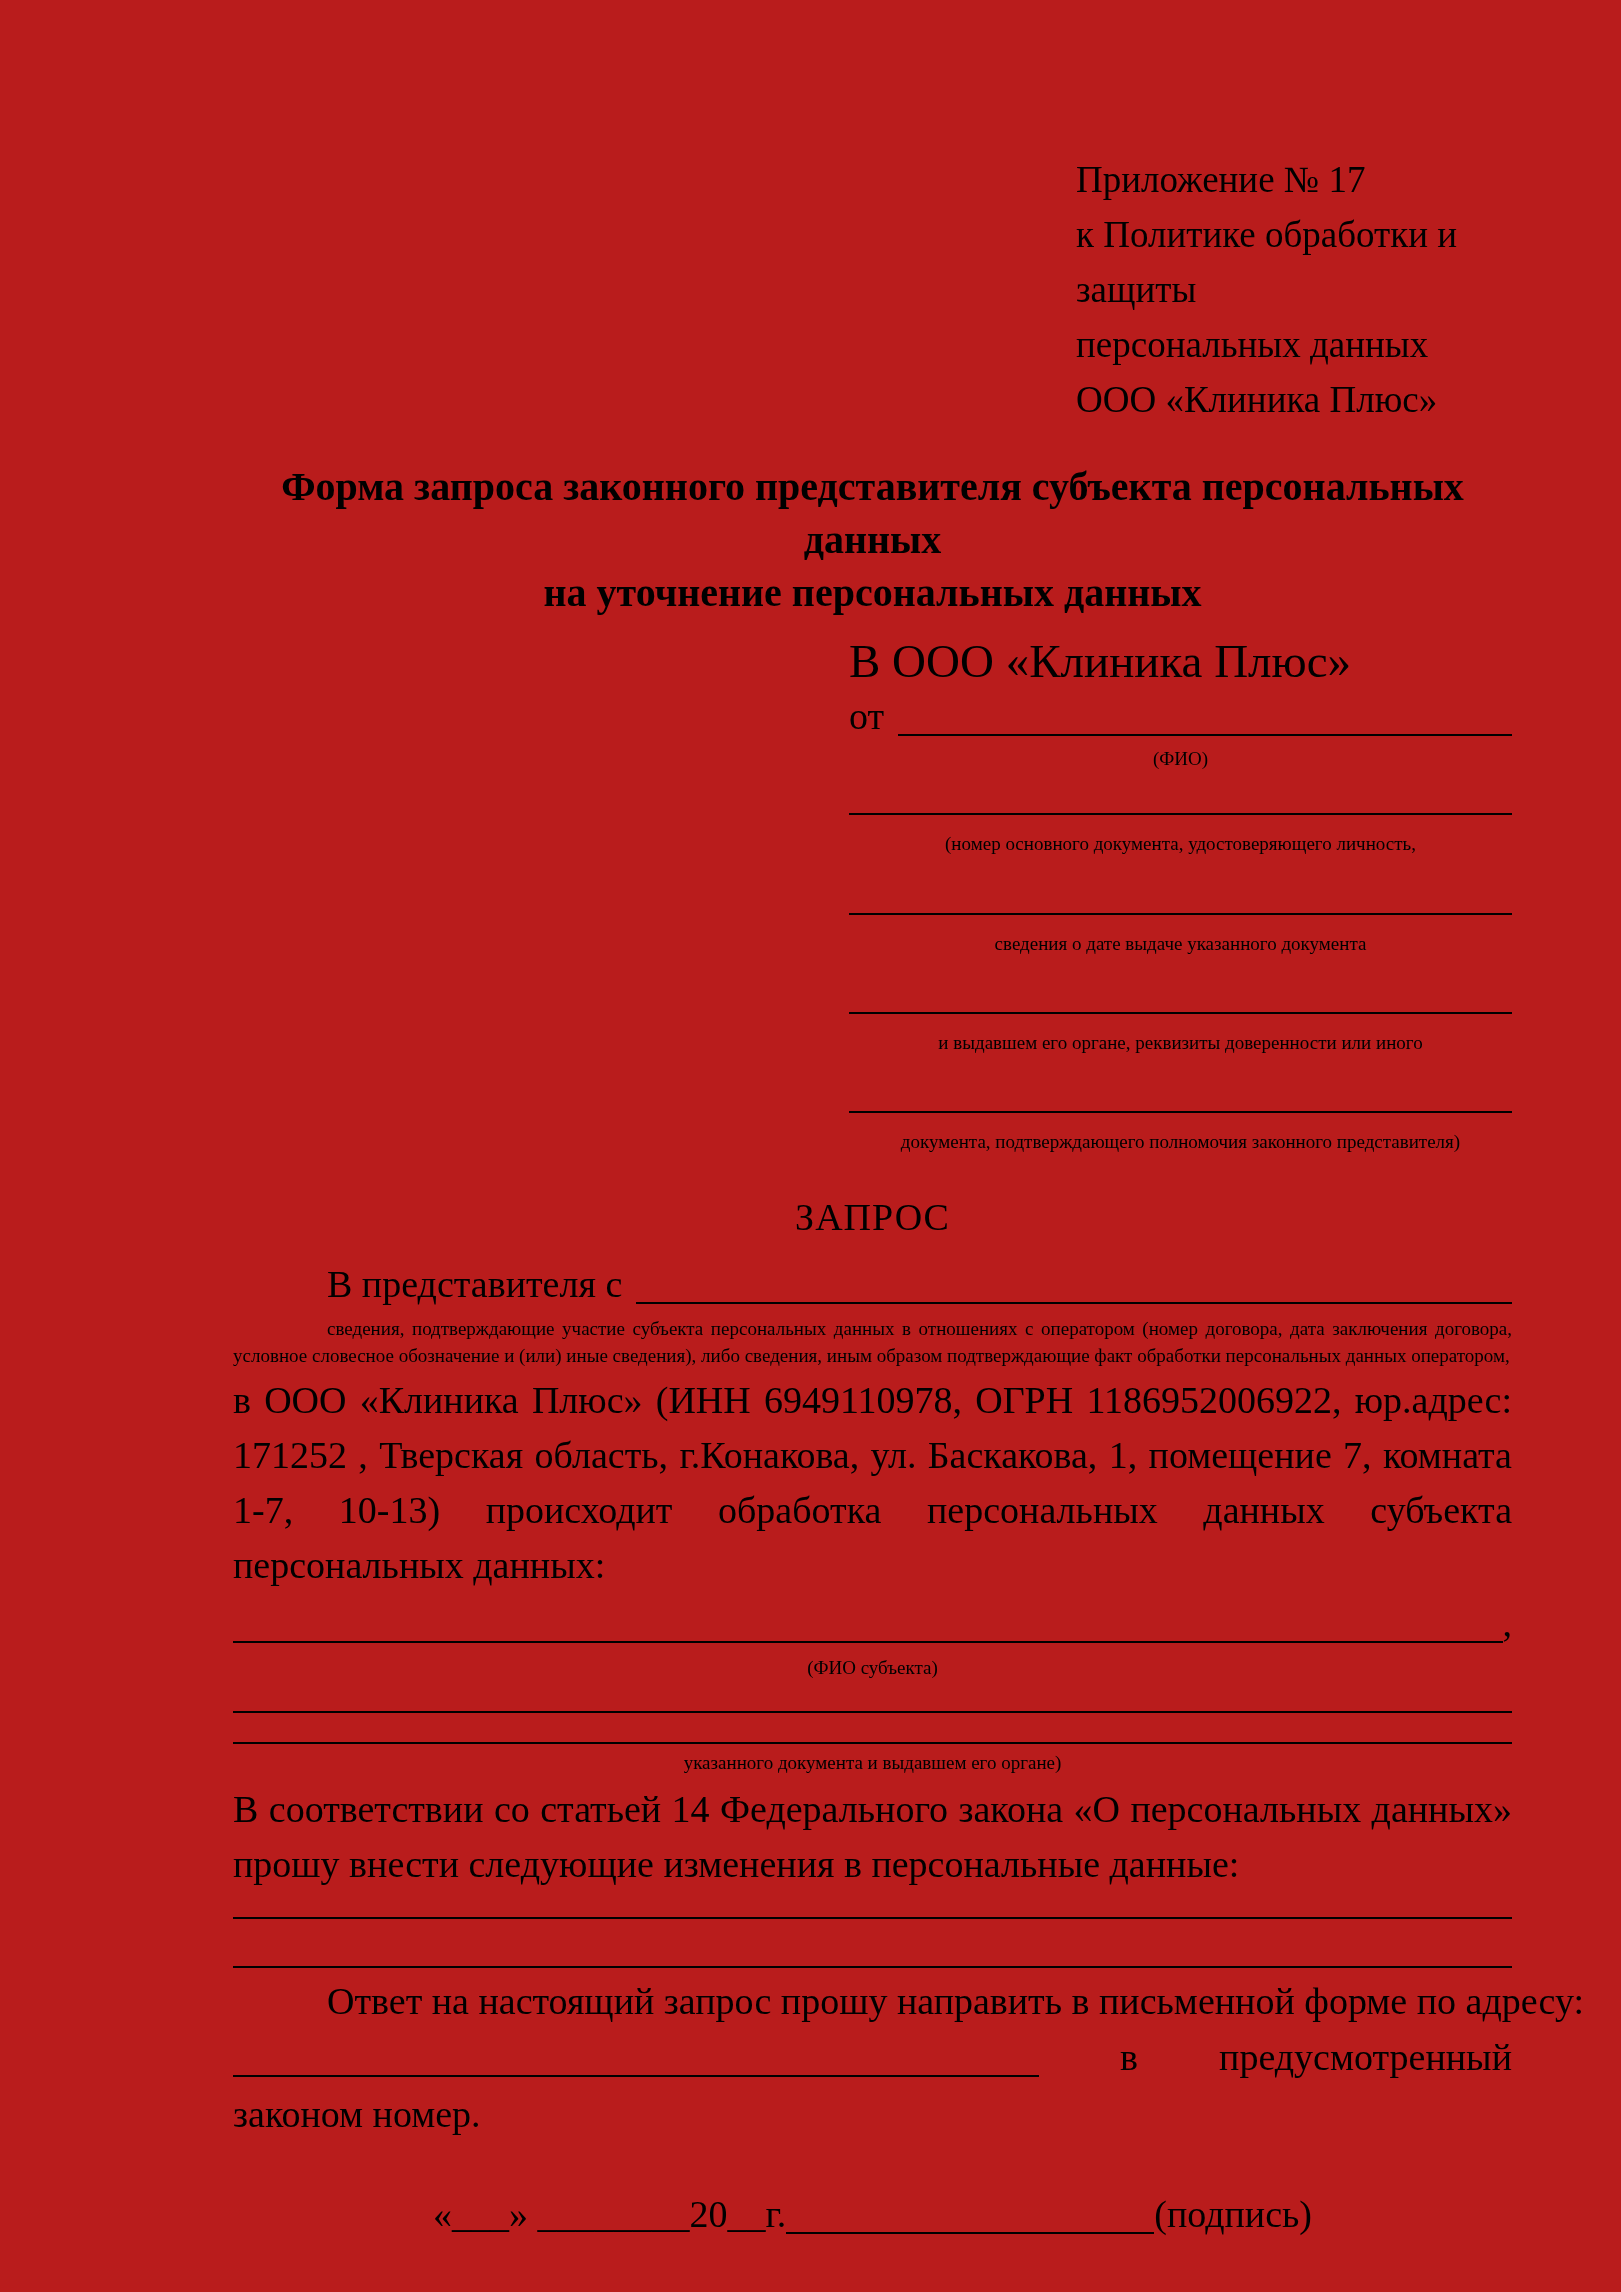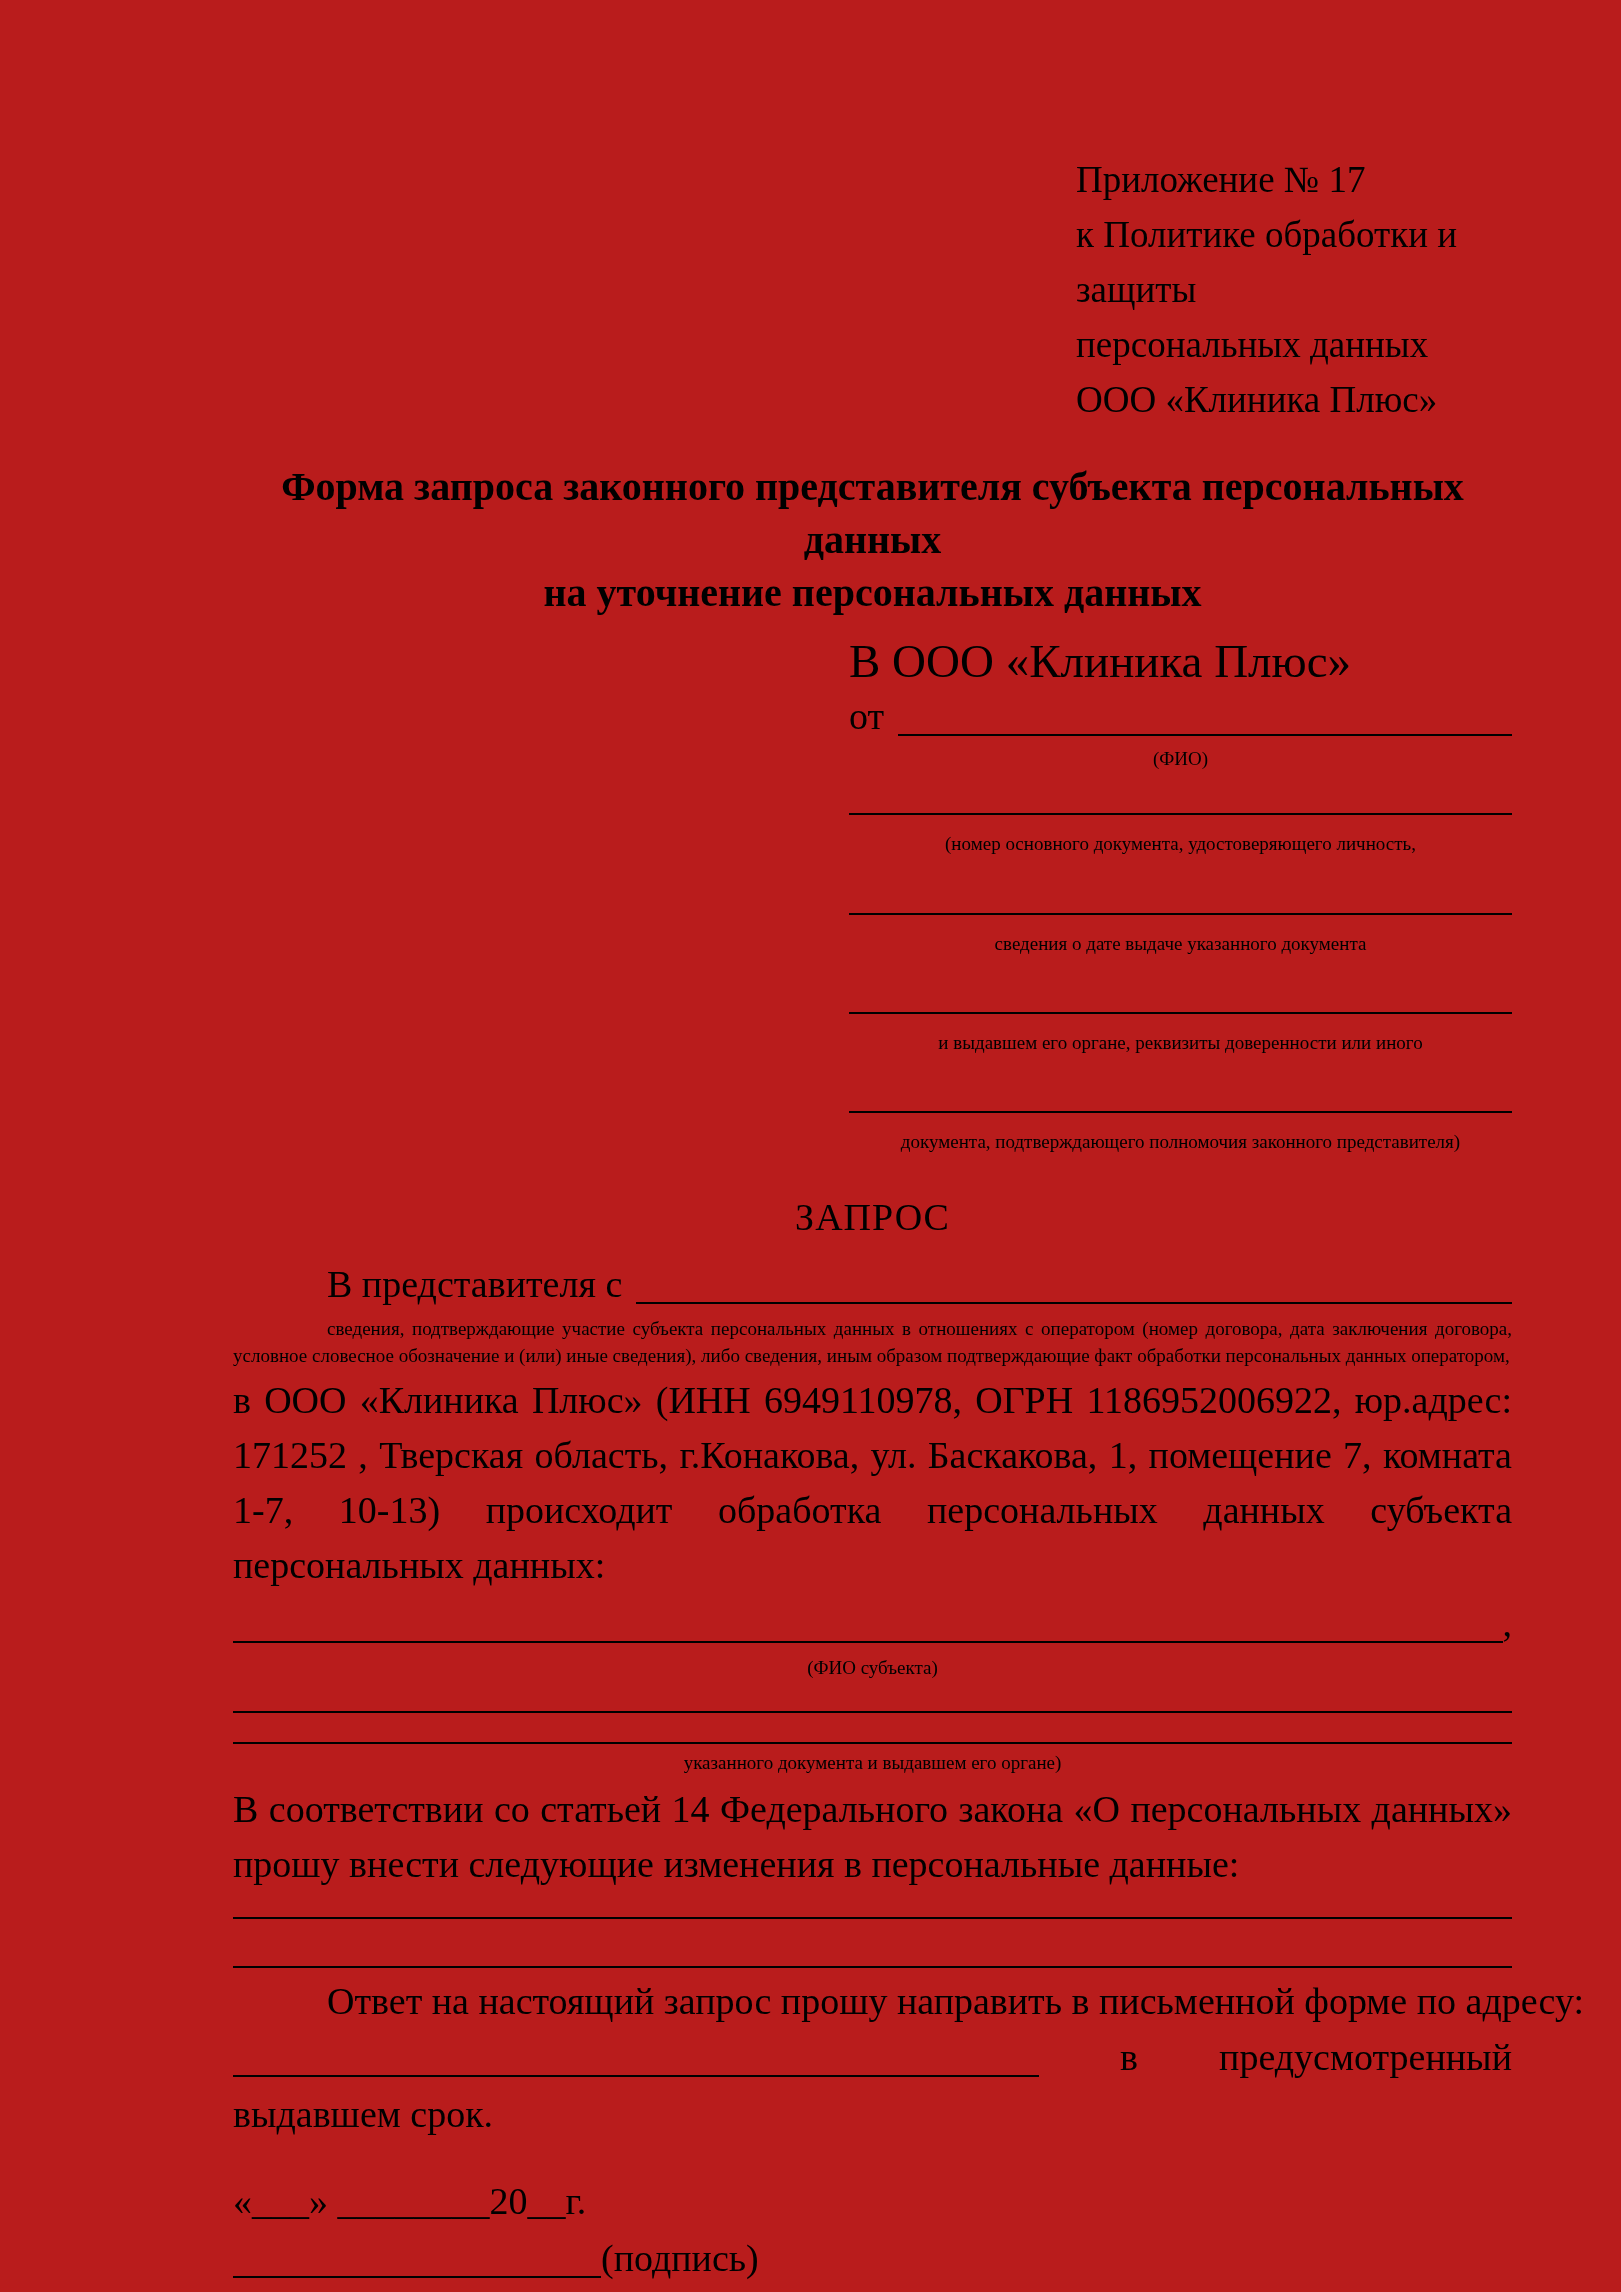--- a/index.html
+++ b/index.html
@@ -39,21 +39,21 @@
   .doc-group{margin-top:29px;}
   .doc-caption{margin-top:4.9px;}
   .law-para{margin-top:5.9px;}
   .blank1{margin-top:25.5px;}
   .blank2{margin-top:47px;}
   .answer1{margin-top:5.9px;text-align:justify;text-align-last:justify;text-indent:94px;white-space:nowrap;}
   .answer2{display:flex;justify-content:space-between;height:57px;}
   .answer2 .fill2{width:63%;border-bottom:2.9px solid #000;align-self:flex-end;margin-bottom:8.8px;}
   .answer2 span{line-height:57px;}
   .answer3{line-height:57px;}
-  .footer-row{margin-top:30px;display:flex;justify-content:flex-start;flex-direction:column;}
+  .footer-row{margin-top:43px;display:flex;justify-content:center;}
   .footer-row span{line-height:57px;}
   .sig{display:flex;}
   .sig-fill{width:368px;border-bottom:2.9px solid #000;align-self:flex-end;margin-bottom:8.8px;}
 </style>
 </head>
 <body>
 
 <div class="page">
 
   <div class="hdr">
@@ -123,21 +123,21 @@
 
   <div class="rule blank1"></div>
   <div class="rule blank2"></div>
 
   <div class="answer1">Ответ на настоящий запрос прошу направить в письменной форме по адресу:</div>
   <div class="answer2">
     <div class="fill2"></div>
     <span>в</span>
     <span>предусмотренный</span>
   </div>
-  <div class="answer3">выдавшем срок.</div>
+  <div class="answer3">законом номер.</div>
 
   <div class="footer-row">
     <span>«___» ________20__г.</span>
     <div class="sig">
       <div class="sig-fill"></div>
       <span>(подпись)</span>
     </div>
   </div>
 
 </div>

